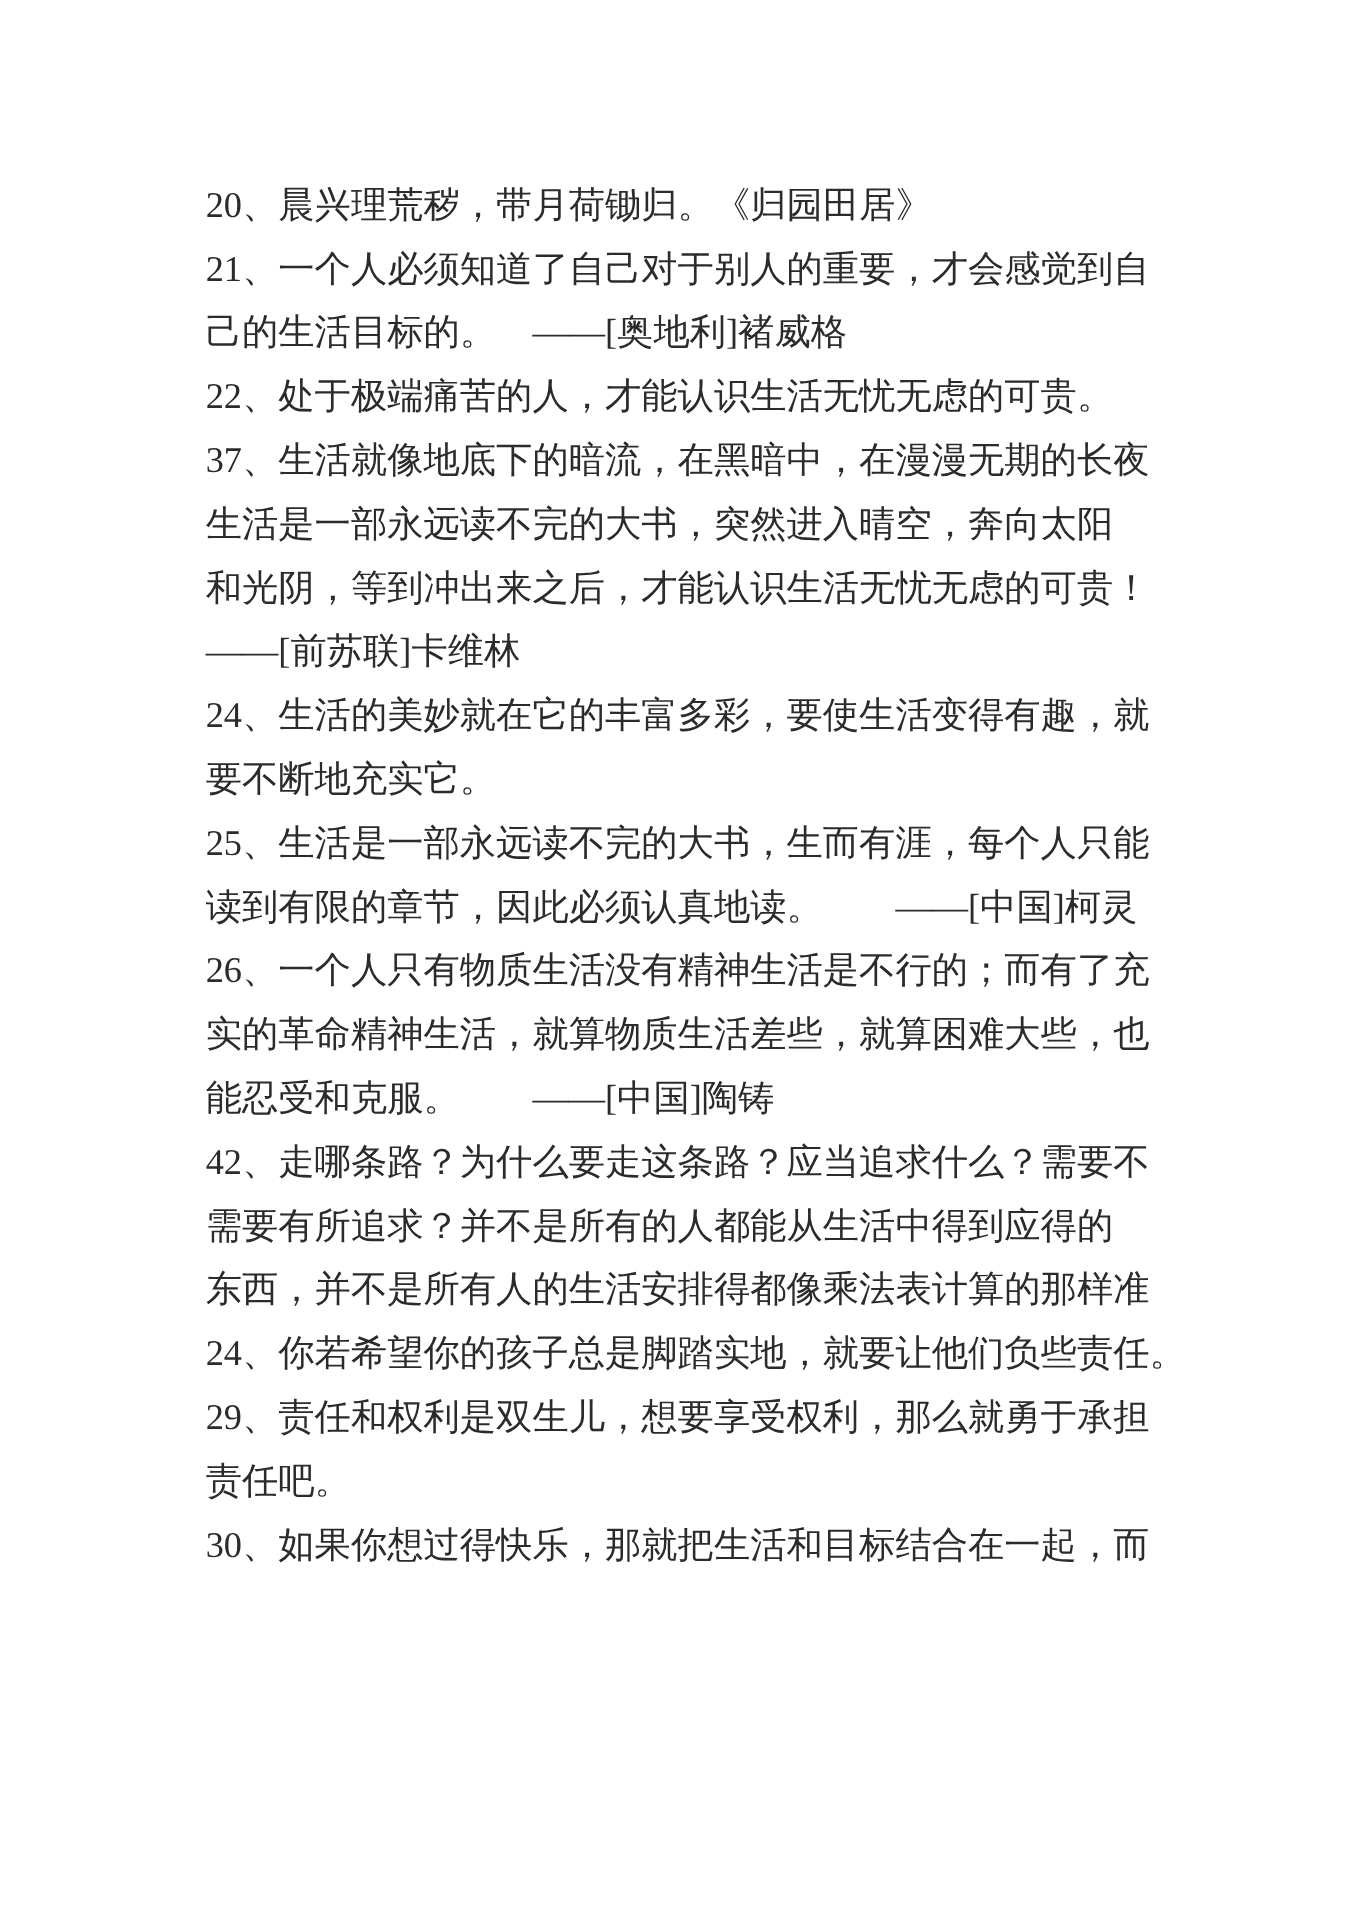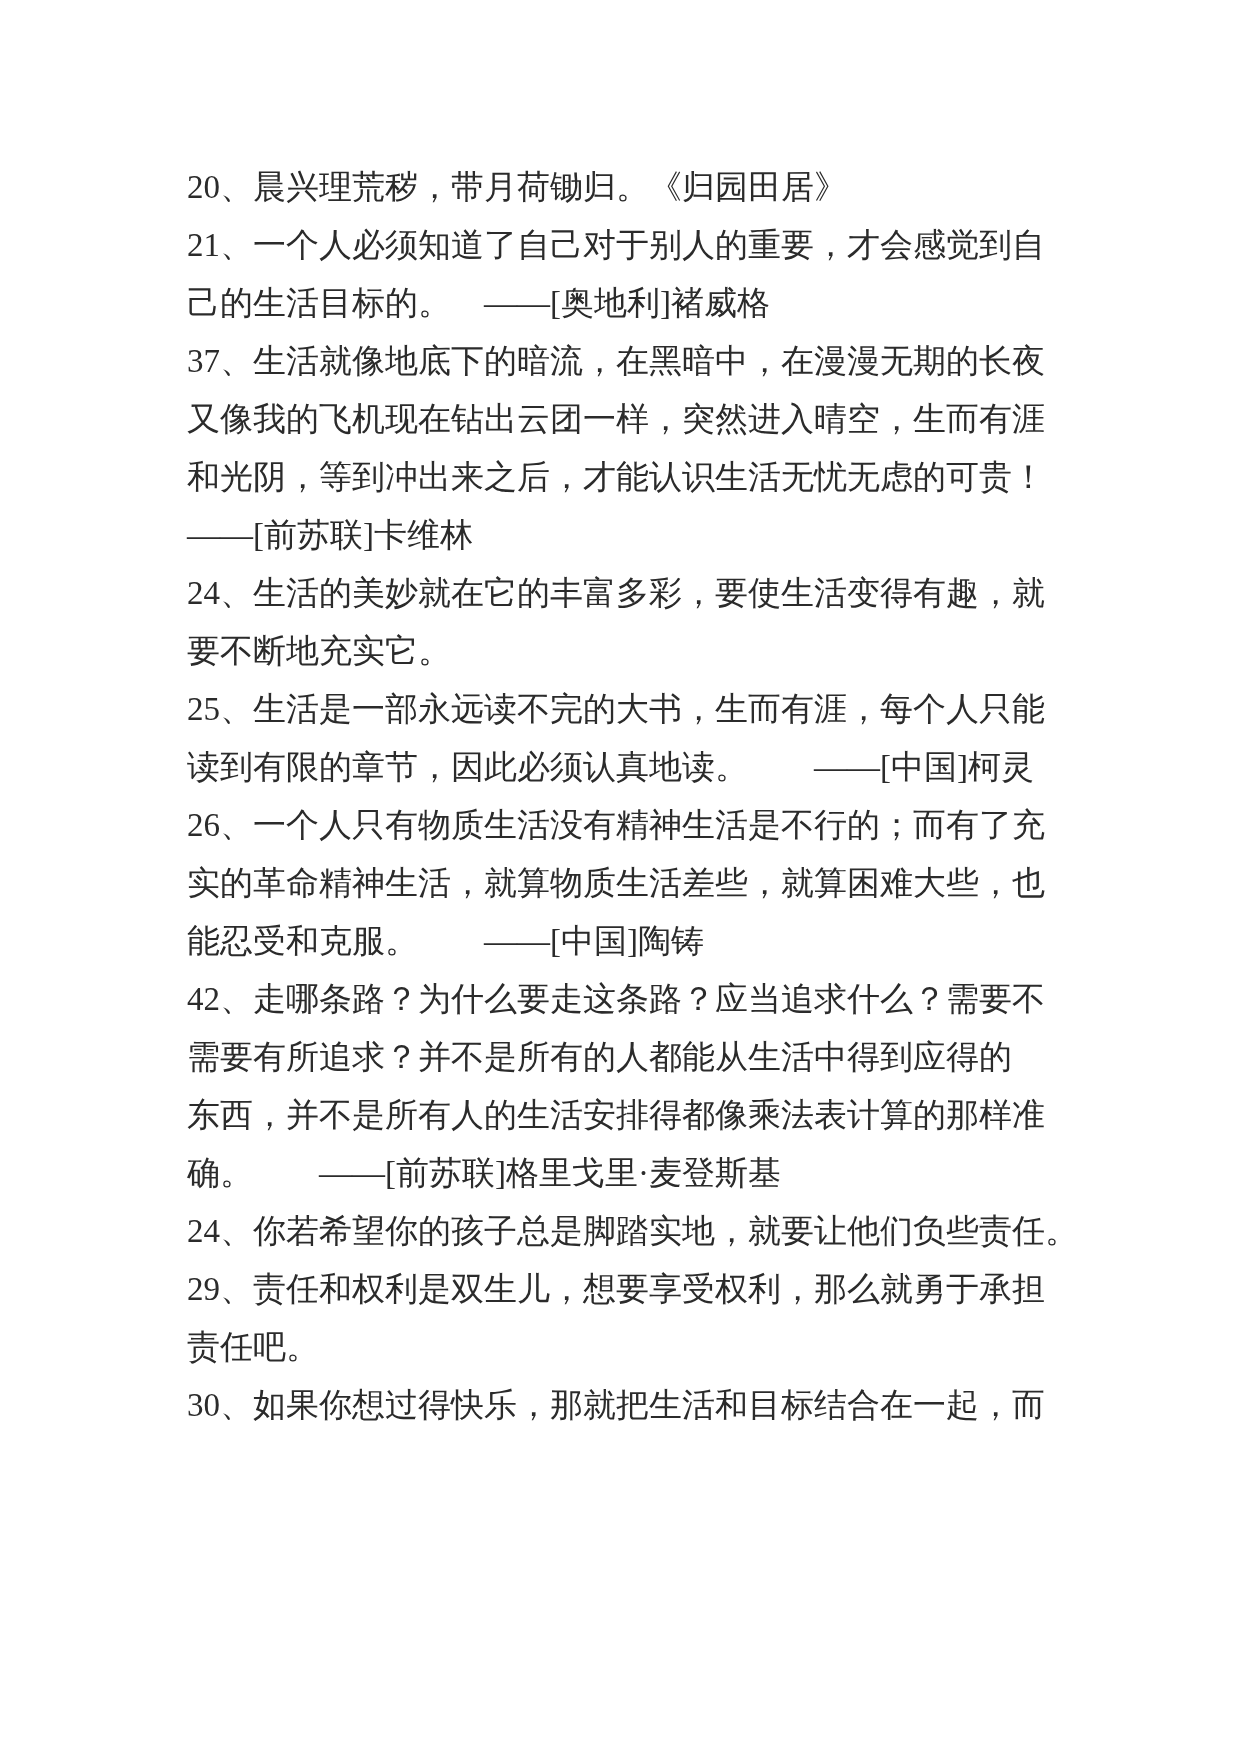--- a/index.html
+++ b/index.html
@@ -34,33 +34,33 @@
   }
 </style>
 </head>
 <body>
 
 <div class="page">
   <div class="text-block">
     <div class="text-line">20、晨兴理荒秽，带月荷锄归。《归园田居》</div>
     <div class="text-line">21、一个人必须知道了自己对于别人的重要，才会感觉到自</div>
     <div class="text-line">己的生活目标的。　——[奥地利]褚威格</div>
+    <div class="text-line">22、处于极端痛苦的人，才能认识生活无忧无虑的可贵。</div>
     <div class="text-line">37、生活就像地底下的暗流，在黑暗中，在漫漫无期的长夜</div>
-    <div class="text-line">又像我的飞机现在钻出云团一样，突然进入晴空，生而有涯</div>
+    <div class="text-line">生活是一部永远读不完的大书，突然进入晴空，奔向太阳</div>
     <div class="text-line">和光阴，等到冲出来之后，才能认识生活无忧无虑的可贵！</div>
     <div class="text-line">——[前苏联]卡维林</div>
     <div class="text-line">24、生活的美妙就在它的丰富多彩，要使生活变得有趣，就</div>
     <div class="text-line">要不断地充实它。</div>
     <div class="text-line">25、生活是一部永远读不完的大书，生而有涯，每个人只能</div>
     <div class="text-line">读到有限的章节，因此必须认真地读。　　——[中国]柯灵</div>
     <div class="text-line">26、一个人只有物质生活没有精神生活是不行的；而有了充</div>
     <div class="text-line">实的革命精神生活，就算物质生活差些，就算困难大些，也</div>
     <div class="text-line">能忍受和克服。　　——[中国]陶铸</div>
     <div class="text-line">42、走哪条路？为什么要走这条路？应当追求什么？需要不</div>
     <div class="text-line">需要有所追求？并不是所有的人都能从生活中得到应得的</div>
     <div class="text-line">东西，并不是所有人的生活安排得都像乘法表计算的那样准</div>
-    <div class="text-line">确。　　——[前苏联]格里戈里·麦登斯基</div>
     <div class="text-line">24、你若希望你的孩子总是脚踏实地，就要让他们负些责任。</div>
     <div class="text-line">29、责任和权利是双生儿，想要享受权利，那么就勇于承担</div>
     <div class="text-line">责任吧。</div>
     <div class="text-line">30、如果你想过得快乐，那就把生活和目标结合在一起，而</div>
   </div>
 </div>
 
 </body></html>

